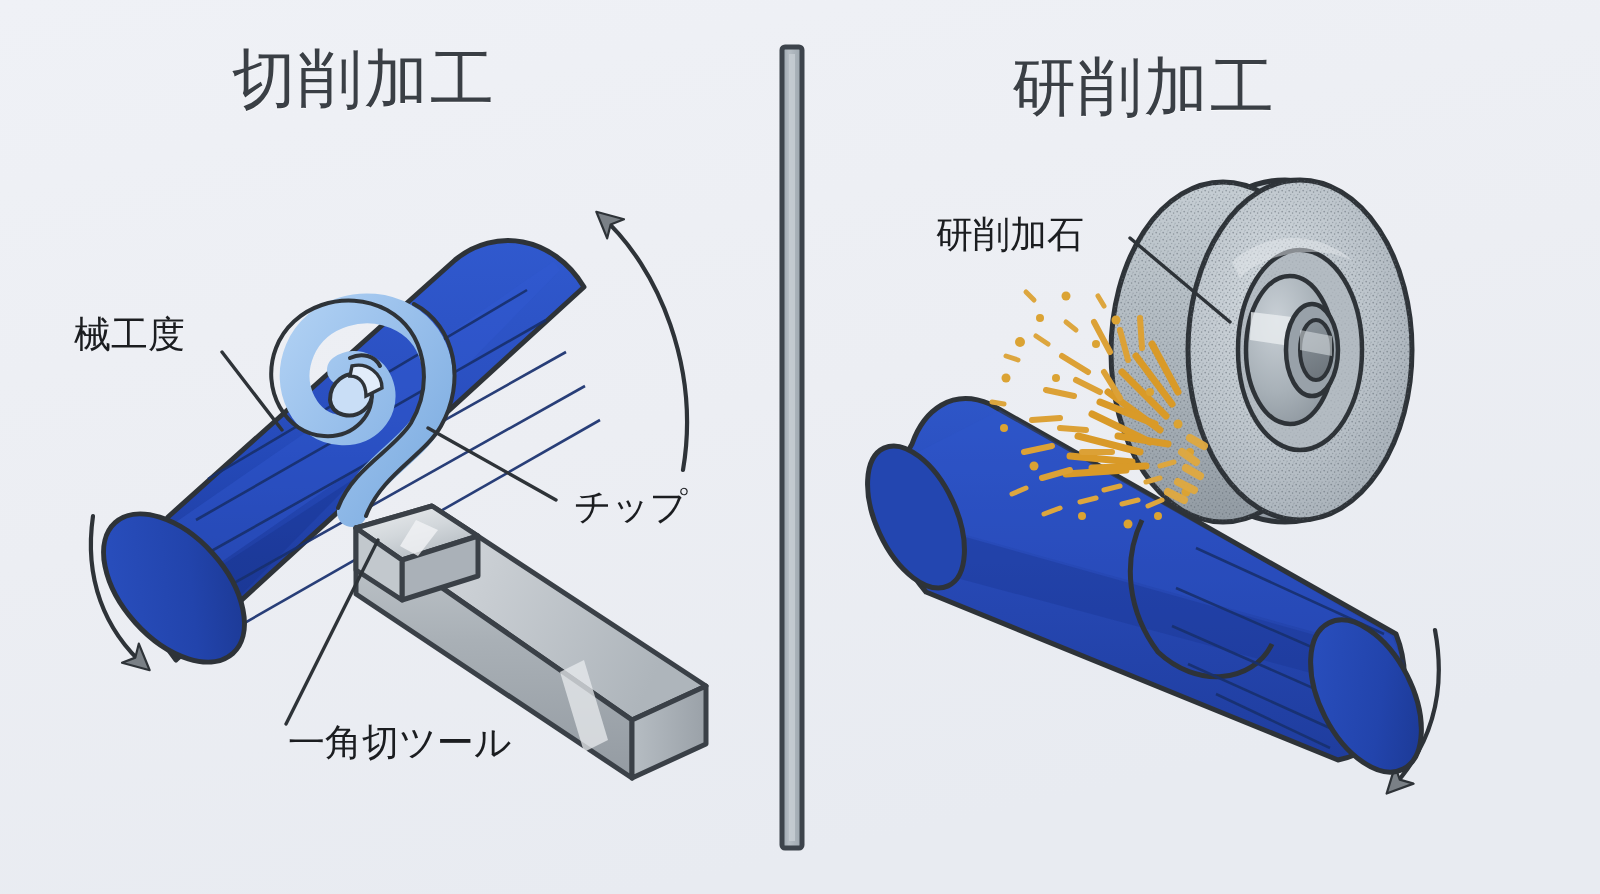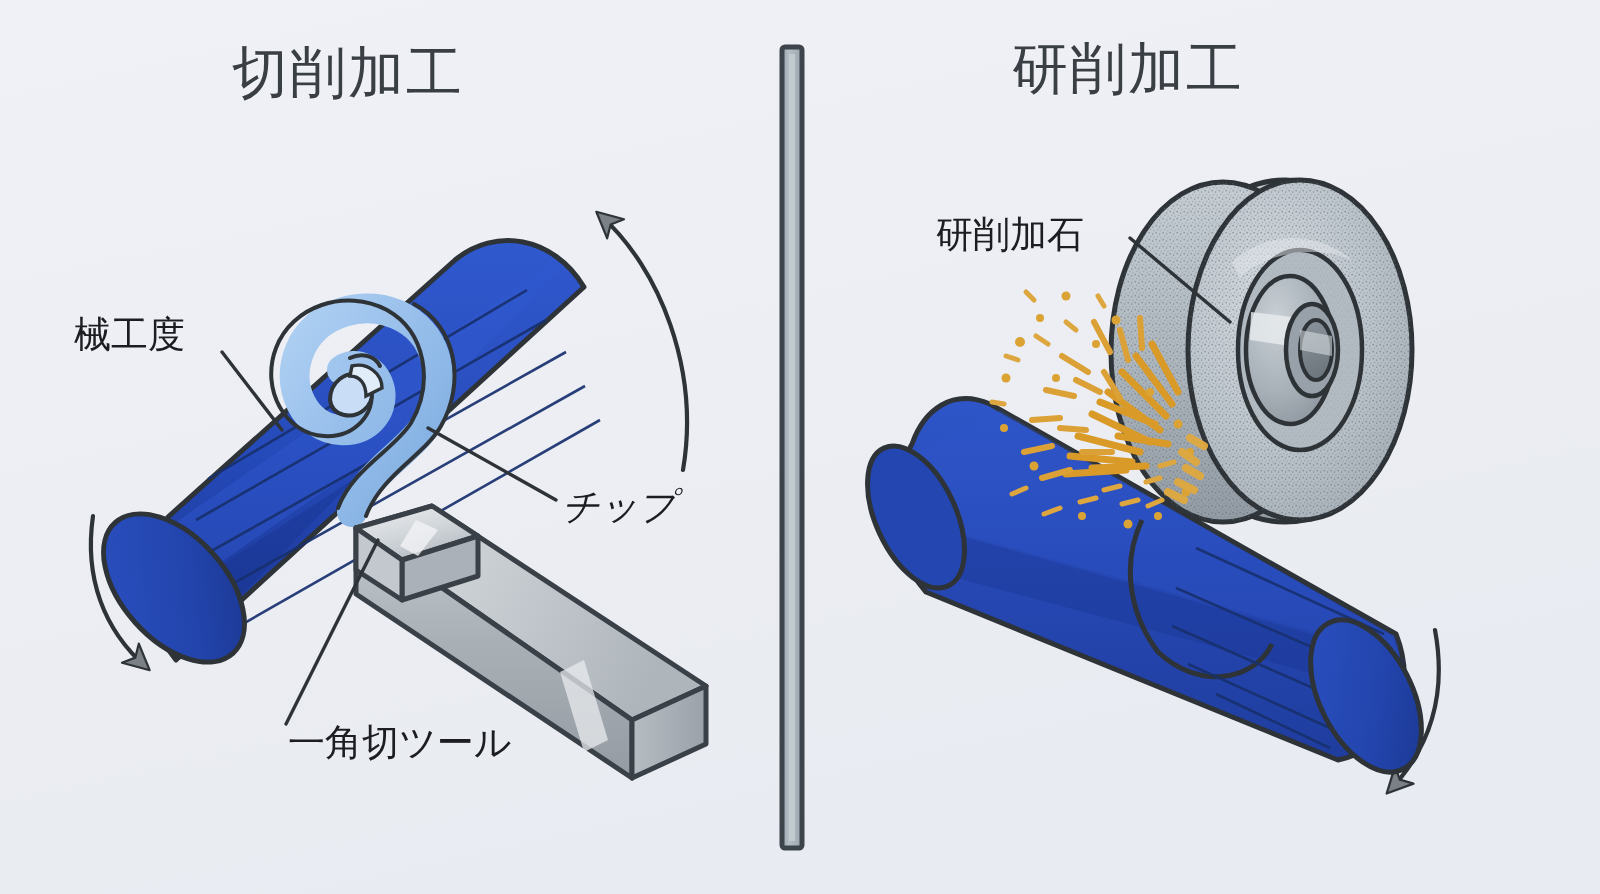--- a/index.html
+++ b/index.html
@@ -17,39 +17,39 @@
     background: linear-gradient(140deg, #eef0f5 0%, #edeff4 40%, #eceef3 70%, #e9ecf2 100%);
   }
   #scene {
     position: absolute;
     inset: 0;
     width: 1600px;
     height: 894px;
   }
   .panel-title {
     position: absolute;
-    font-size: 56px;
+    font-size: 64px;
     font-weight: 400;
     letter-spacing: 2px;
     color: #3a3f45;
     white-space: nowrap;
     text-shadow: 0 1px 0 rgba(255,255,255,0.6);
   }
   #title-left  { left: 232px; top: 36px; }
-  #title-right { left: 1012px; top: 32px; }
+  #title-right { left: 1012px; top: 44px; }
 
   .callout {
     position: absolute;
     font-size: 37px;
     font-weight: 400;
     color: #1b1d20;
     white-space: nowrap;
   }
   #label-workpiece { left: 74px;  top: 310px; }
-  #label-chip      { left: 562px; top: 482px; font-style: italic; }
+  #label-chip      { left: 574px; top: 482px; }
   #label-tool      { left: 288px; top: 718px; }
   #label-wheel     { left: 936px; top: 210px; }
 </style>
 </head>
 <body>
 
 <div id="stage">
 
   <svg id="scene" viewBox="0 0 1600 894">
     <defs>

